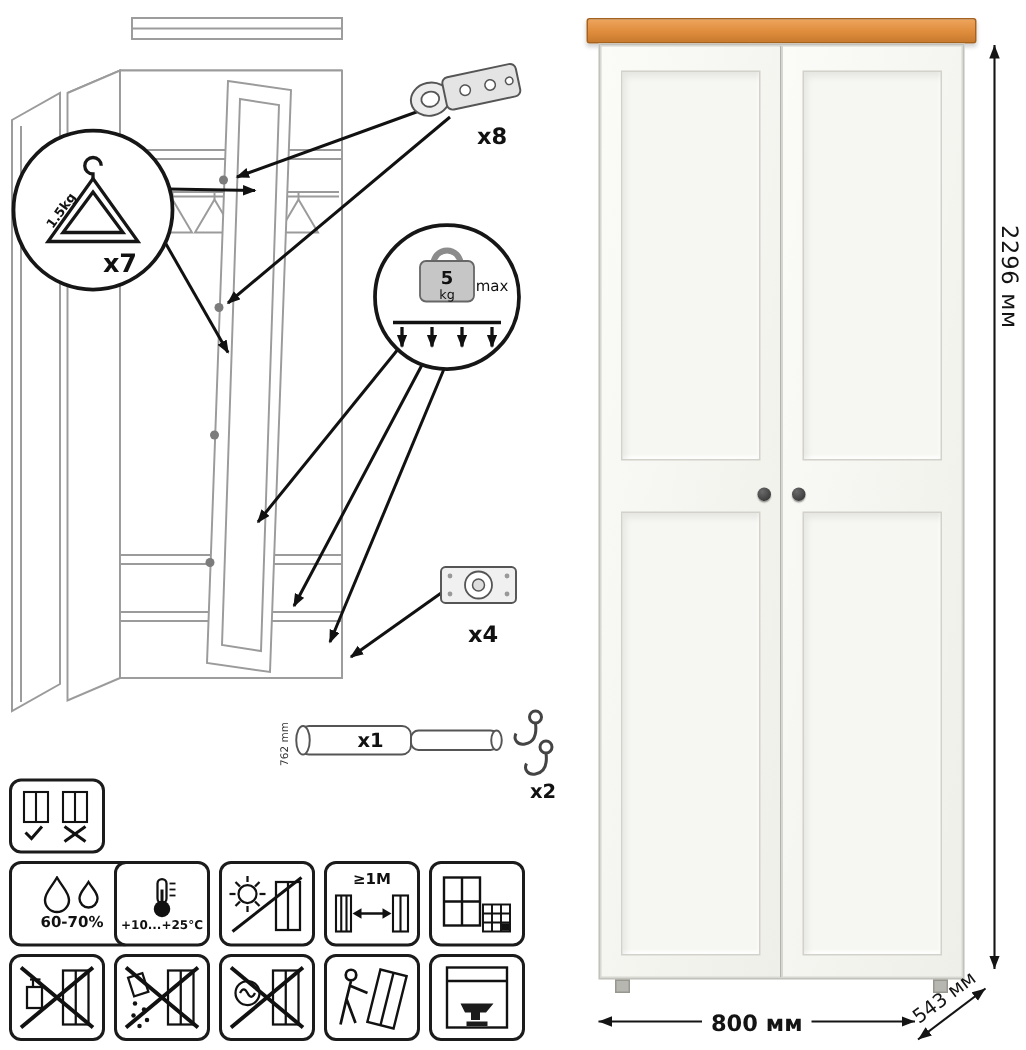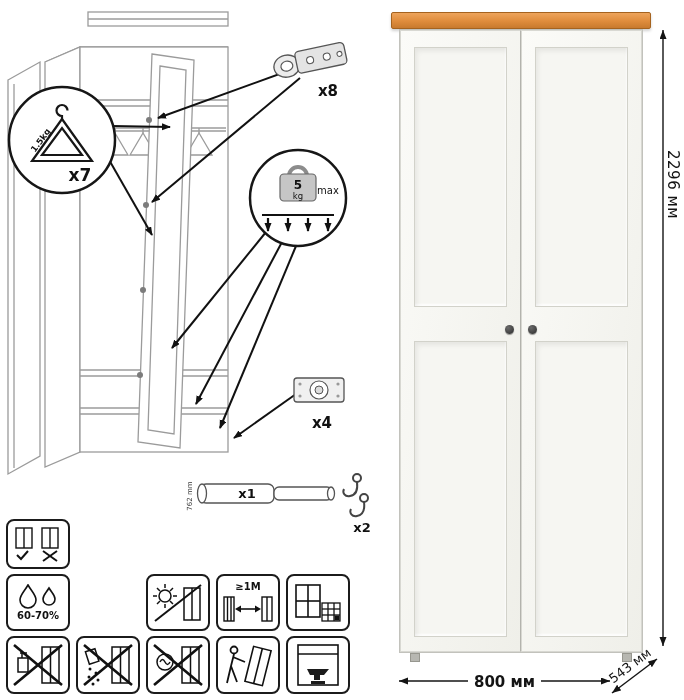--- a/index.html
+++ b/index.html
@@ -186,28 +186,41 @@
           <line x1="38" y1="3" x2="38" y2="23"></line>
       </g>
       <path d="M5,30 l4,4 l7,-8" stroke="#111" stroke-width="2" fill="none"></path>
       <g stroke="#111" stroke-width="2">
           <line x1="31" y1="26" x2="45" y2="36"></line>
           <line x1="45" y1="26" x2="31" y2="36"></line>
         </g>
     </svg>
   </div>
 
-  <div class="pictobox" style="left:6px;top:574px;width:64px;height:57px">
+  <div class="pictobox" style="left:6px;top:574px;width:84px;height:57px">
     <svg width="44" height="26" viewBox="0 0 44 26">
       <path d="M12,1 C16,8 20,11 20,16 a8,8 0 1 1 -16,0 C4,11 8,8 12,1 Z" fill="#fff" stroke="#111" stroke-width="1.6"></path>
       <path d="M33,4 C36,9 39,11 39,15 a6,6 0 1 1 -12,0 C27,11 30,9 33,4 Z" fill="#fff" stroke="#111" stroke-width="1.6"></path>
     </svg>
     <div class="plabel">60-70%</div>
   </div>
 
+  <div class="pictobox" style="left:76px;top:574px;width:64px;height:57px">
+    <svg width="48" height="28">
+      <rect x="21" y="2" width="6" height="16" rx="3" fill="#fff" stroke="#111" stroke-width="1.5"></rect>
+      <circle cx="24" cy="22" r="5.5" fill="#111"></circle>
+      <line x1="24" y1="9" x2="24" y2="18" stroke="#111" stroke-width="2"></line>
+      <g stroke="#111" stroke-width="1.2">
+        <line x1="29" y1="5" x2="33" y2="5"></line>
+          <line x1="29" y1="9" x2="33" y2="9"></line>
+          <line x1="29" y1="13" x2="33" y2="13"></line>
+      </g>
+    </svg>
+    <div class="plabel" style="font-size:8px">+10...+25°C</div>
+  </div>
 
   <div class="pictobox" style="left:146px;top:574px;width:64px;height:57px">
     <svg width="52" height="42">
       <g stroke="#111" stroke-width="1.5" fill="#fff">
         <circle cx="13" cy="14" r="6"></circle>
         <line x1="13" y1="2" x2="13" y2="6"></line>
           <line x1="13" y1="22" x2="13" y2="26"></line>
         <line x1="1" y1="14" x2="5" y2="14"></line>
           <line x1="21" y1="14" x2="25" y2="14"></line>
         <line x1="5" y1="6" x2="8" y2="9"></line>

